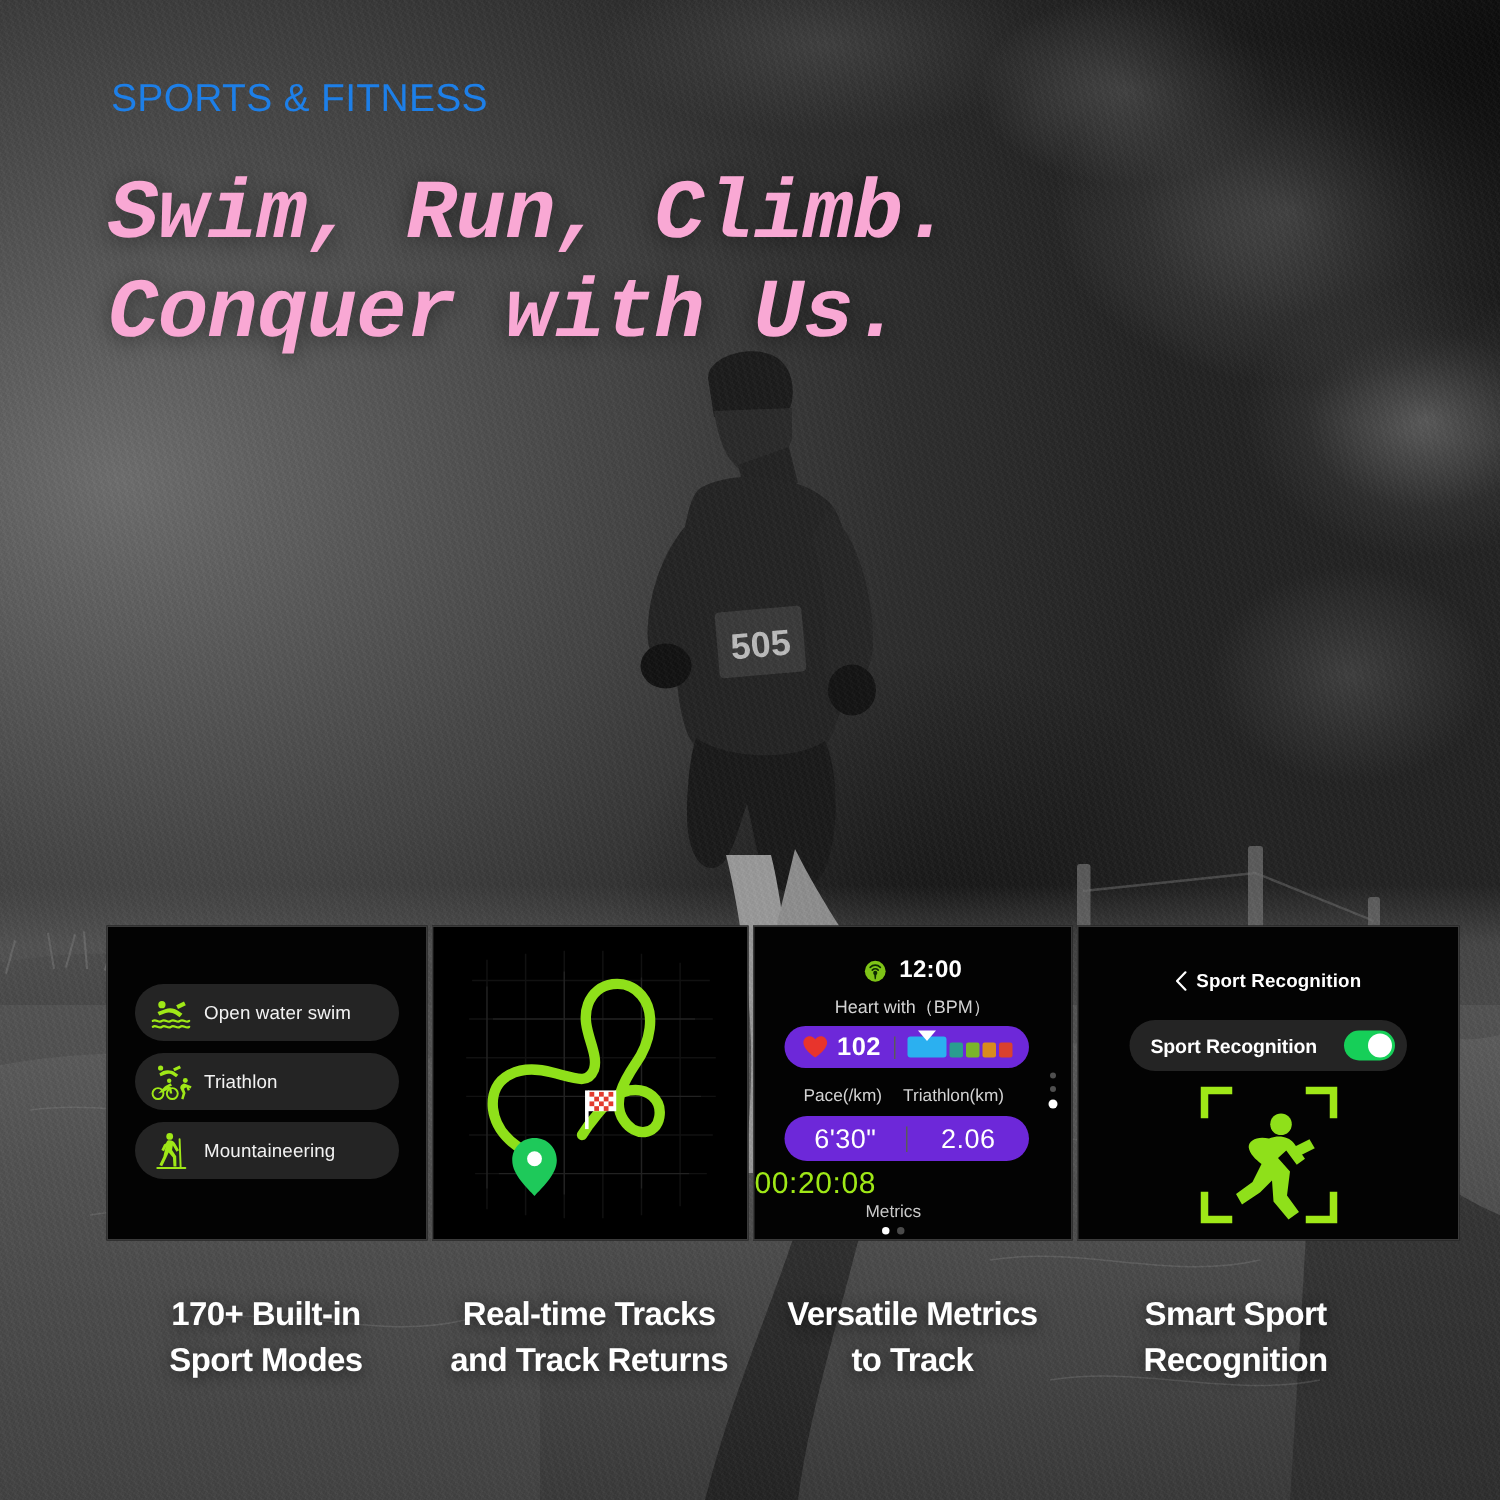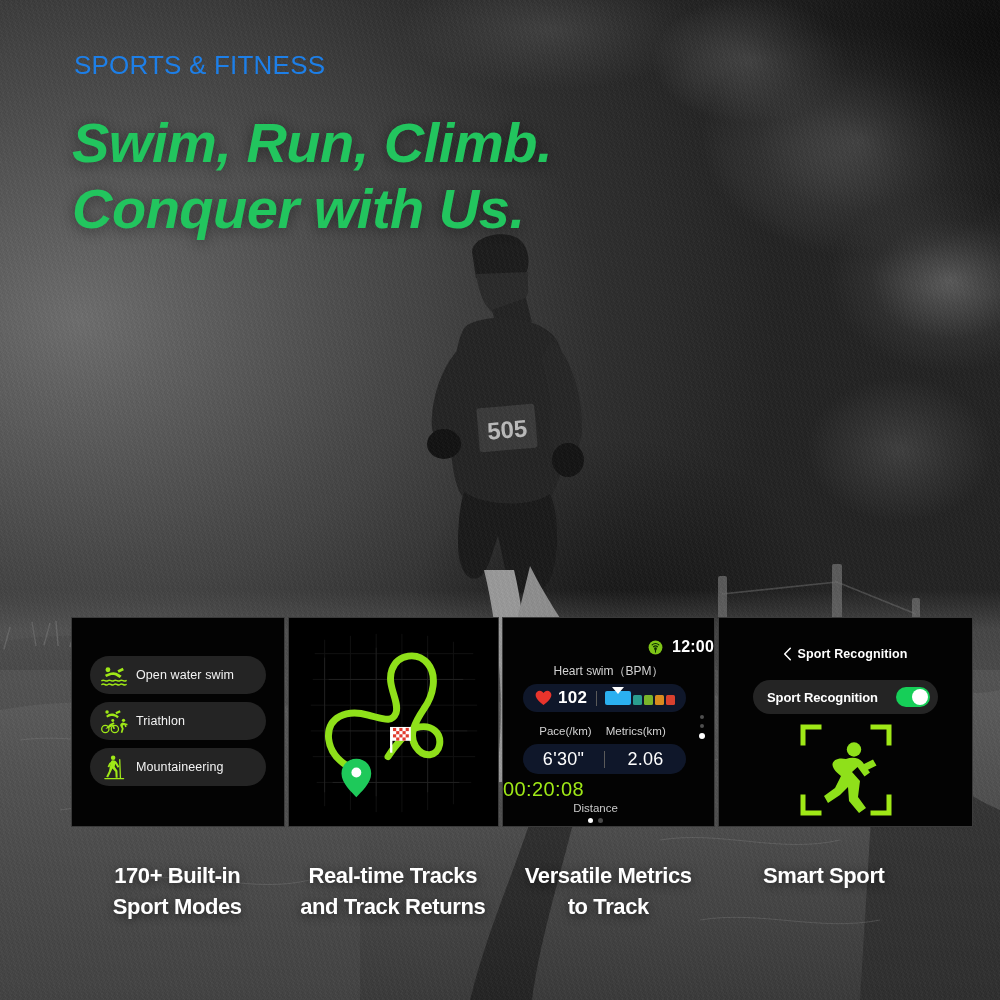--- a/index.html
+++ b/index.html
@@ -66,28 +66,28 @@
 
   
   .eyebrow {
     position: absolute; left: 74px; top: 50px;
     font-size: 26px; font-weight: 400; letter-spacing: .2px;
     color: #1d7fe8;
     font-family: "Liberation Sans", sans-serif;
   }
   .headline {
     position: absolute; left: 72px; top: 110px;
-    color: #22c55e;
+    color: #f9a8d4;
     font-size: 56px;
     line-height: 66px;
     font-weight: 700;
     font-style: italic;
     letter-spacing: -0.5px;
     text-shadow: 0 2px 14px rgba(0,0,0,.45);
-    font-family: Liberation Sans, sans-serif;
+    font-family: Liberation Mono, monospace;
   }
   .headline .ln { display: block; white-space: nowrap; }
 
   
   .cards {
     position: absolute; left: 71px; top: 617px;
     width: 859px; height: 210px;
     display: flex; gap: 3px;
   }
   .card {
@@ -125,32 +125,32 @@
     white-space: nowrap;
   }
 
   
   .map-wrap { position: absolute; inset: 0; background: #000; }
   .map-svg  { position: absolute; inset: 0; }
 
   
   .m-top {
     position: absolute; top: 20px; left: 0; right: 0;
-    display: flex; align-items: center; justify-content: flex-end; gap: 9px;
+    display: flex; align-items: center; justify-content: center; gap: 9px;
   }
   .gps-ico { width: 15px; height: 15px; display: block; }
   .m-time { color: #ffffff; font-size: 16px; font-weight: 600; letter-spacing: .2px; }
   .m-cap {
     position: absolute; left: 0; right: 0;
     text-align: center; color: #d3d3d3; font-size: 12px; font-weight: 400;
   }
   .m-cap.hr { top: 45px; }
   .m-bar {
     position: absolute;
-    height: 28px; background: #0f172a; border-radius: 14px;
+    height: 28px; background: #6d28d9; border-radius: 14px;
     display: flex; align-items: center;
   }
   .m-bar.hrbar { left: 20px; right: 28px; top: 66px; }
   .heart-ico { width: 17px; height: 16px; margin-left: 12px; flex:0 0 auto; }
   .hr-val { color: #fff; font-size: 17px; font-weight: 600; margin-left: 6px; letter-spacing: .3px; }
   .hr-sep { width: 1px; height: 15px; background: #5a5a5a; margin-left: 9px; }
   .hr-zones { display: flex; align-items: flex-end; gap: 2px; margin-left: 8px; position: relative; }
   .zseg { width: 9px; height: 10px; border-radius: 1.5px; }
   .zseg.active { width: 26px; height: 14px; border-radius: 2px; position: relative; }
   .zmark {
@@ -446,52 +446,52 @@
           <g fill="none" stroke="#0d2b02" stroke-width="1.2" stroke-linecap="round">
             <path d="M4.4,5.2 A5,5 0 0 1 11.6,5.2"></path>
             <path d="M5.9,7.2 A3,3 0 0 1 10.1,7.2"></path>
           </g>
           <circle cx="8" cy="9.2" r="1.5" fill="#0d2b02"></circle>
           <path d="M7.2,10 L8.8,10 L8.4,13.6 L7.6,13.6 Z" fill="#0d2b02"></path>
         </svg>
         <span class="m-time">12:00</span>
       </div>
 
-      <div class="m-cap hr">Heart swim（BPM）</div>
+      <div class="m-cap hr">Heart with（BPM）</div>
 
       <div class="m-bar hrbar">
         <svg class="heart-ico" viewBox="0 0 18 17">
           <path d="M9,16 C9,16 0.6,10.6 0.6,5.4 C0.6,2.6 2.8,0.8 5,0.8 C6.8,0.8 8.3,1.9 9,3.2 C9.7,1.9 11.2,0.8 13,0.8 C15.2,0.8 17.4,2.6 17.4,5.4 C17.4,10.6 9,16 9,16 Z" fill="#e8342c"></path>
         </svg>
         <span class="hr-val">102</span>
         <span class="hr-sep"></span>
         <span class="hr-zones">
           <span class="zseg active" style="background:#2bb0f0">
             <span class="zmark"></span>
           </span>
           <span class="zseg" style="background:#2a9d8f"></span>
           <span class="zseg" style="background:#7ab52a"></span>
           <span class="zseg" style="background:#d98b1e"></span>
           <span class="zseg" style="background:#d9412e"></span>
         </span>
       </div>
 
       <div class="m-row2">
         <span>Pace(/km)</span>
-        <span>Metrics(km)</span>
+        <span>Triathlon(km)</span>
       </div>
 
       <div class="m-bar pdbar">
         <span class="pd-val">6'30"</span>
         <span class="pd-sep"></span>
         <span class="pd-val">2.06</span>
       </div>
 
       <div class="m-dur">00:20:08</div>
-      <div class="m-durcap">Distance</div>
+      <div class="m-durcap">Metrics</div>
 
       <div class="m-dots">
         <i class="on"></i>
         <i></i>
       </div>
 
       <div class="m-scroll">
         <i></i>
         <i></i>
         <i class="on"></i>
@@ -541,16 +541,17 @@
     <div class="cap-cell">
       <span class="ln">Real-time Tracks</span>
       <span class="ln">and Track Returns</span>
     </div>
     <div class="cap-cell">
       <span class="ln">Versatile Metrics</span>
       <span class="ln">to Track</span>
     </div>
     <div class="cap-cell">
       <span class="ln">Smart Sport</span>
+      <span class="ln">Recognition</span>
     </div>
   </div>
 
 </div>
 
 </body></html>

